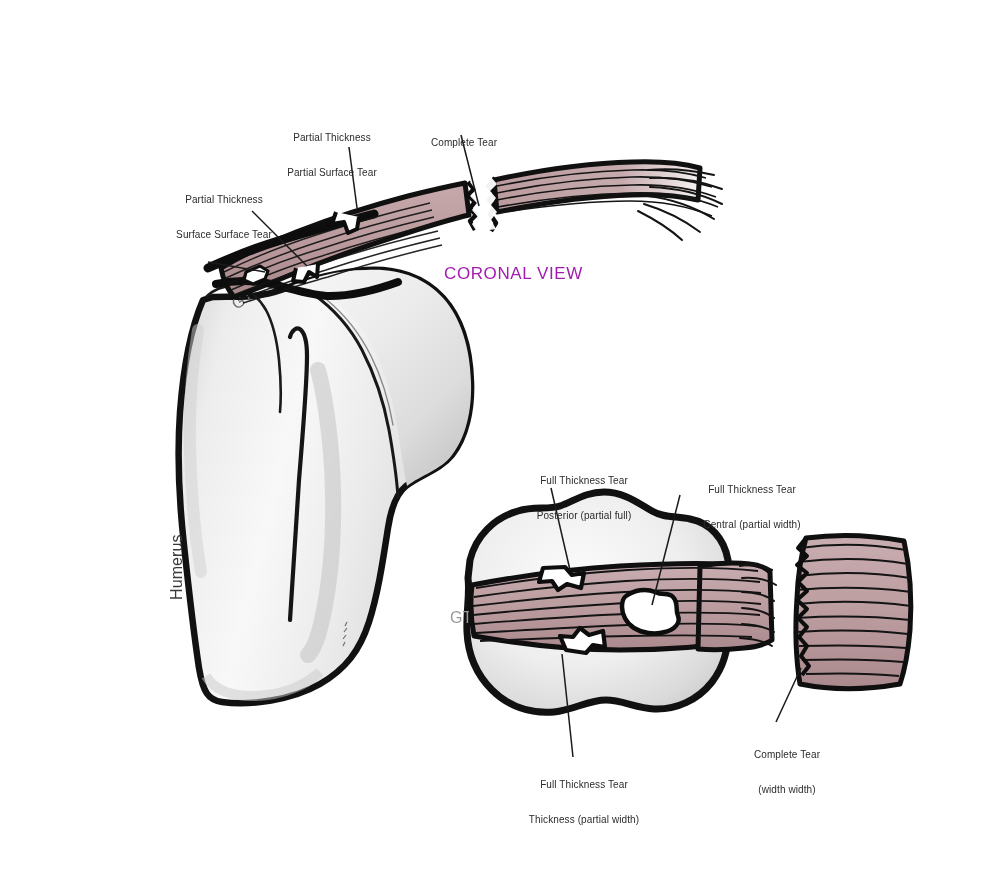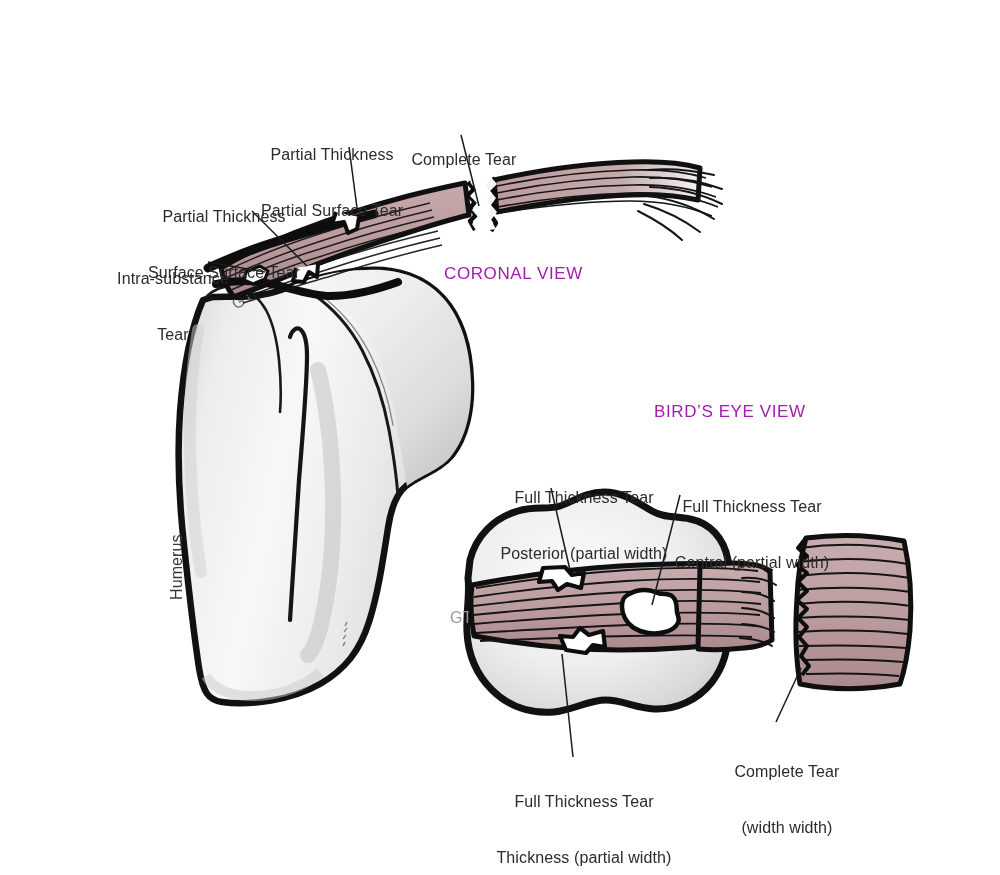--- a/index.html
+++ b/index.html
@@ -27,21 +27,21 @@
   }
   .label {
     position: absolute;
     font-family: "Liberation Sans", sans-serif;
     color: #2b2b2b;
     white-space: pre;
     line-height: 1.18;
     letter-spacing: 0.1px;
   }
   .callout {
-    font-size: 16px;
+    font-size: 10px;
     text-align: center;
   }
   .viewtitle {
     font-size: 17px;
     letter-spacing: 0.6px;
     color: #a21caf;
   }
   .bonetag {
     font-size: 16px;
     color: #6f6f6f;
@@ -342,38 +342,33 @@
   <div class="label callout" style="left:252px; top:108px; width:160px;">
     <div>Partial Thickness</div>
     <div>Partial Surface Tear</div>
   </div>
 
   <div class="label callout" style="left:140px; top:170px; width:168px;">
     <div>Partial Thickness</div>
     <div>Surface Surface Tear</div>
   </div>
 
-  <div class="label callout" style="left:108px; top:232px; width:130px;">
-    <div>Intra-substance</div>
-    <div>Tear</div>
-  </div>
 
   <div class="label callout" style="left:398px; top:113px; width:132px;">
     <div>Complete Tear</div>
   </div>
 
   <div class="label viewtitle" style="left:444px; top:264px;">CORONAL VIEW</div>
 
   <div class="label vertical-label" style="left:168px; top:600px;">Humerus</div>
 
-  <div class="label viewtitle" style="left:654px; top:402px;">BIRD’S EYE VIEW</div>
 
   <div class="label callout" style="left:490px; top:451px; width:188px;">
     <div>Full Thickness Tear</div>
-    <div>Posterior (partial width)</div>
+    <div>Posterior (partial full)</div>
   </div>
 
   <div class="label callout" style="left:658px; top:460px; width:188px;">
     <div>Full Thickness Tear</div>
     <div>Central (partial width)</div>
   </div>
 
   <div class="label callout" style="left:490px; top:755px; width:188px;">
     <div>Full Thickness Tear</div>
     <div>Thickness (partial width)</div>

